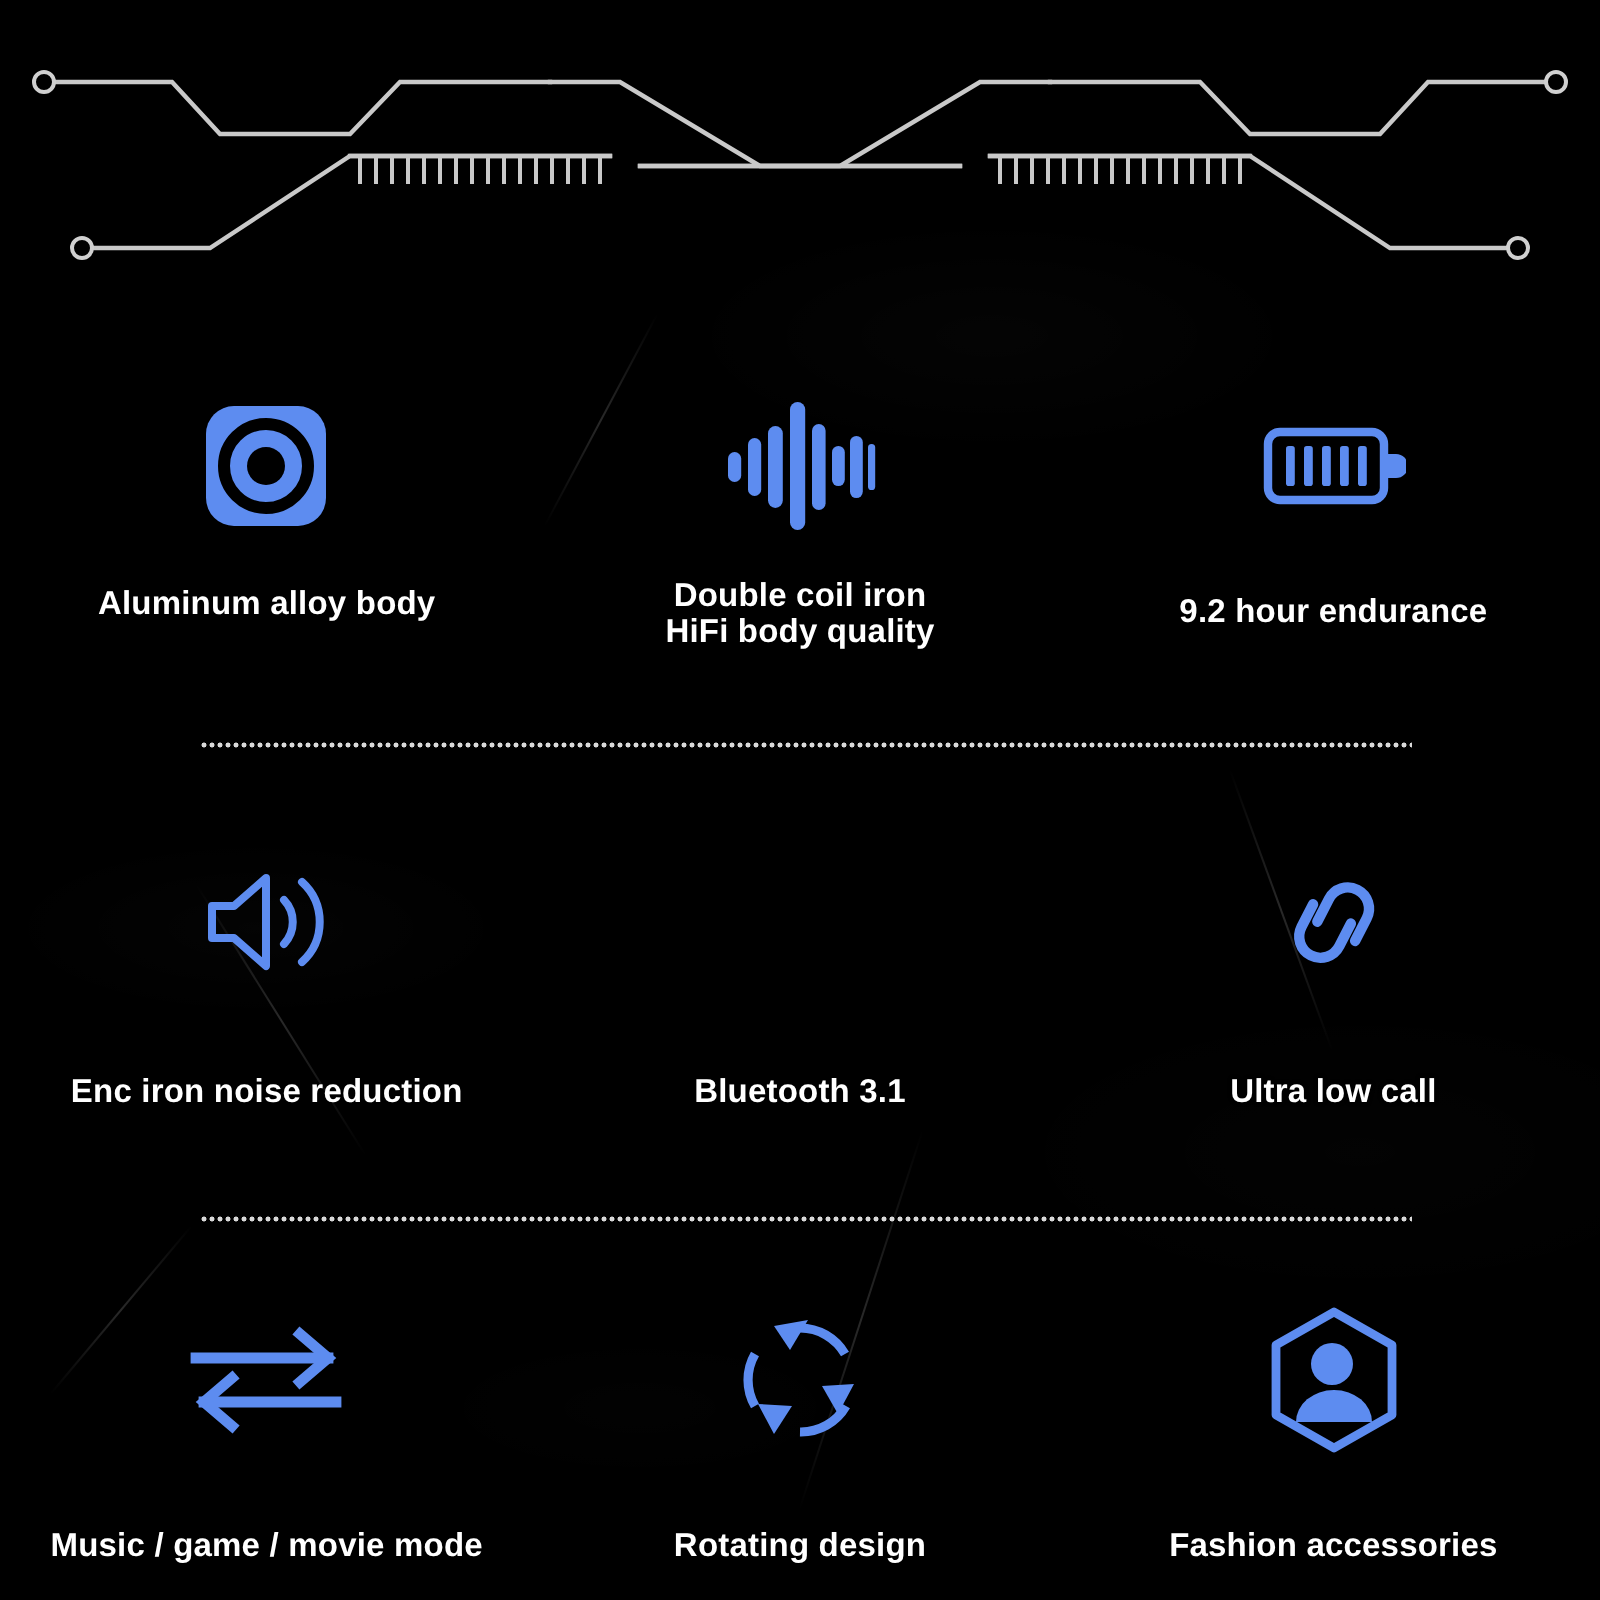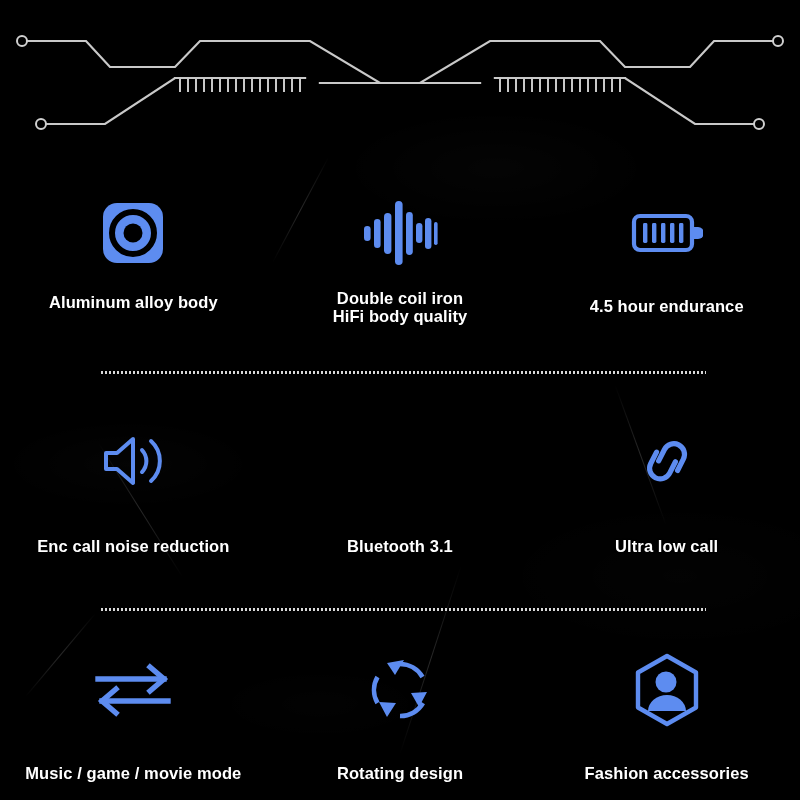--- a/index.html
+++ b/index.html
@@ -237,35 +237,35 @@
             <path d="M 63 18 L 67 18 A 3 3 0 0 1 67 30 L 63 30 Z" fill="#5d8cf0"></path>
             <g fill="#5d8cf0">
               <rect x="12" y="14" width="4.4" height="20" rx="1.4"></rect>
               <rect x="21" y="14" width="4.4" height="20" rx="1.4"></rect>
               <rect x="30" y="14" width="4.4" height="20" rx="1.4"></rect>
               <rect x="39" y="14" width="4.4" height="20" rx="1.4"></rect>
               <rect x="48" y="14" width="4.4" height="20" rx="1.4"></rect>
             </g>
           </svg>
         </div>
-        <div class="cell-label">4.5 hour endurance</div>
+        <div class="cell-label">9.2 hour endurance</div>
       </div>
     </div>
 
     <div class="row row-2">
 
       <div class="cell">
         <div class="cell-icon">
           <svg width="70" height="66" viewBox="0 0 70 66">
             <path d="M 8 25 L 8 41 L 19 41 L 35 55 L 35 11 L 19 25 Z" fill="none" stroke="#5d8cf0" stroke-width="4" stroke-linejoin="round" stroke-linecap="round"></path>
             <path d="M 44 22 A 16 16 0 0 1 44 44" fill="none" stroke="#5d8cf0" stroke-width="4" stroke-linecap="round"></path>
             <path d="M 53 13 A 27 27 0 0 1 53 53" fill="none" stroke="#5d8cf0" stroke-width="4" stroke-linecap="round"></path>
           </svg>
         </div>
-        <div class="cell-label">Enc call noise reduction</div>
+        <div class="cell-label">Enc iron noise reduction</div>
       </div>
 
       <div class="cell">
         <div class="cell-icon"></div>
         <div class="cell-label">Bluetooth 3.1</div>
       </div>
 
       <div class="cell">
         <div class="cell-icon">
           <svg width="74" height="56" viewBox="0 0 74 56">

